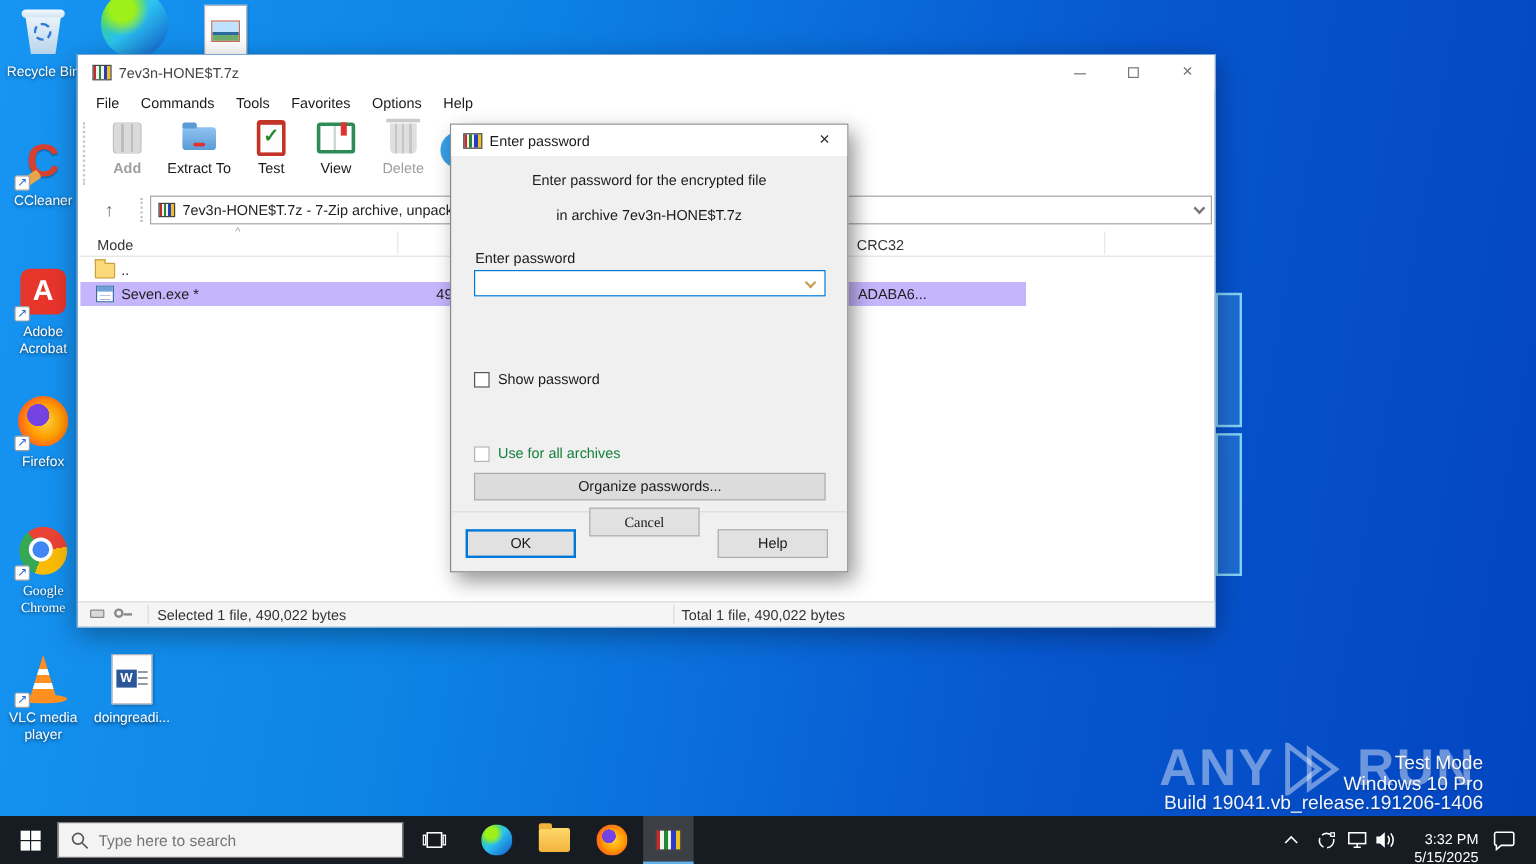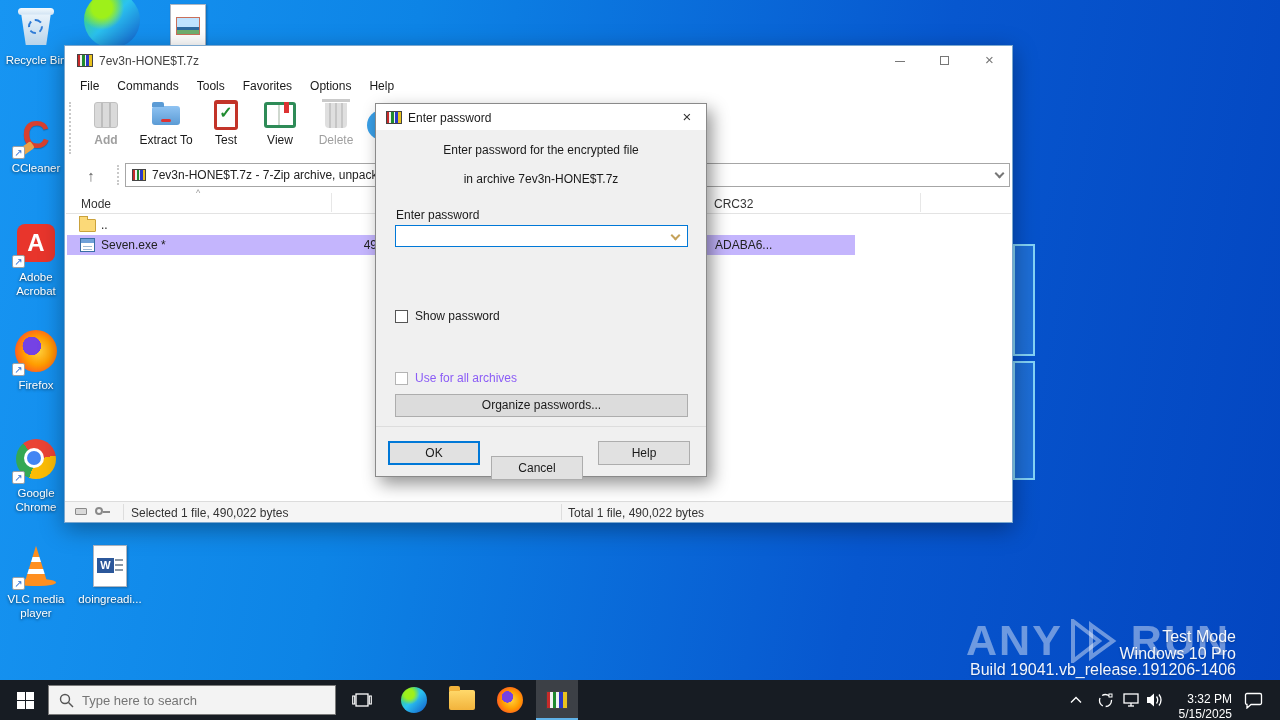--- a/index.html
+++ b/index.html
@@ -144,27 +144,27 @@
   .dmsg { position:absolute; left:0; right:0; text-align:center; color:#1a1a1a; }
   .dlabel { position:absolute; left:20px; top:104px; }
   #pwbox { position:absolute; left:19px; top:121px; width:293px; height:22px;
       border:1px solid #0078d7; background:#fff; }
   #pwbox input { position:absolute; left:2px; top:1px; width:265px; height:18px;
       border:none; outline:none; font-size:12px; }
   #pwbox .chev { border-color:#c5a25a; position:absolute; right:8px; top:6px; }
   .cbrow { position:absolute; left:19px; display:flex; align-items:center; gap:7px; }
   .cb { width:13px; height:13px; background:#fff; border:1px solid #555; }
   .cbrow.dis .cb { border-color:#b4b4b4; }
-  .cbrow.dis .cl { color:#8b5cf6; }
+  .cbrow.dis .cl { color:#15803d; }
   .btn { position:absolute; background:#e1e1e1; border:1px solid #adadad; text-align:center;
       font-size:12px; color:#1a1a1a; }
   #organize { left:19px; top:290px; width:293px; height:23px; line-height:21px; background:#dcdcdc; }
   .dlg-groove { position:absolute; left:0; right:0; top:322px; border-top:1px solid #ddd; }
   #okbtn { left:12px; top:337px; width:92px; height:24px; line-height:20px; border:2px solid #0078d7; }
-  #cancelbtn { left:115px; top:352px; width:92px; height:24px; line-height:22px; }
+  #cancelbtn { left:115px; top:319px; width:92px; height:24px; line-height:22px;font-family:Liberation Serif, serif; }
   #helpbtn { left:222px; top:337px; width:92px; height:24px; line-height:22px; }
 
   
   #wm-brand { position:absolute; right:50px; top:616px; display:flex; align-items:center; gap:6px;
       color:rgba(255,255,255,.42); font-size:43px; font-weight:700; letter-spacing:2px; z-index:2; }
   #wm-info { position:absolute; right:44px; top:629px; text-align:right; color:rgba(255,255,255,.95);
       font-size:16px; line-height:16.5px; z-index:3; text-shadow:0 1px 2px rgba(0,0,0,.25); }
 
   
   #taskbar { position:absolute; left:0; bottom:0; width:1280px; height:40px; background:#171c23; z-index:10; }
@@ -223,21 +223,21 @@
       </div>
     <div class="lbl">Firefox</div>
   </div>
   <div class="dicon" style="left:0;top:438px;">
     <div class="art">
         <div class="chrome-o"></div>
         <div class="chrome-w"></div>
         <div class="chrome-b"></div>
         <div class="sc-badge">↗</div>
       </div>
-    <div class="lbl" style="width:62px;margin-left:5px;">Google Chrome</div>
+    <div class="lbl" style="width:62px;margin-left:5px;font-family:Liberation Serif, serif;">Google Chrome</div>
   </div>
   <div class="dicon" style="left:0;top:544px;">
     <div class="art">
         <div class="vlc-cone"></div>
         <div class="vlc-base"></div>
         <div class="sc-badge">↗</div>
       </div>
     <div class="lbl" style="width:66px;margin-left:3px;">VLC media player</div>
   </div>
   <div class="dicon" style="left:74px;top:544px;">

